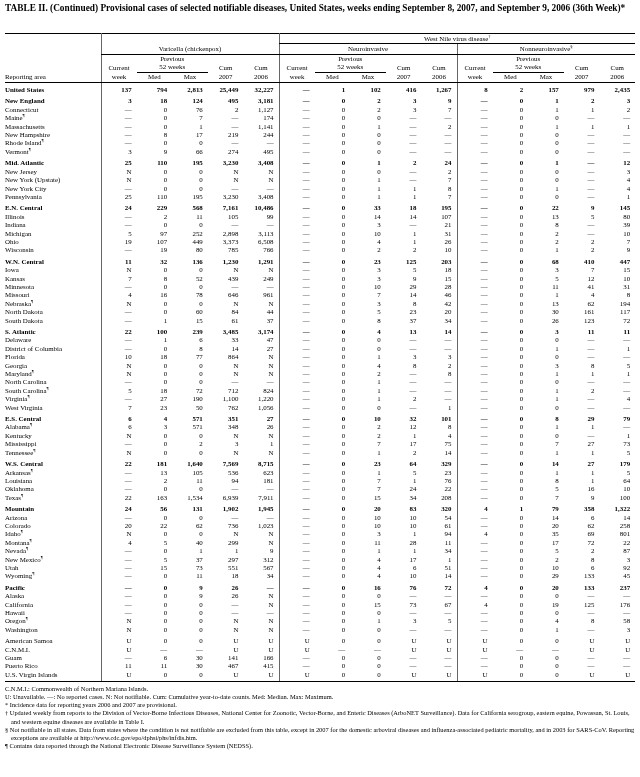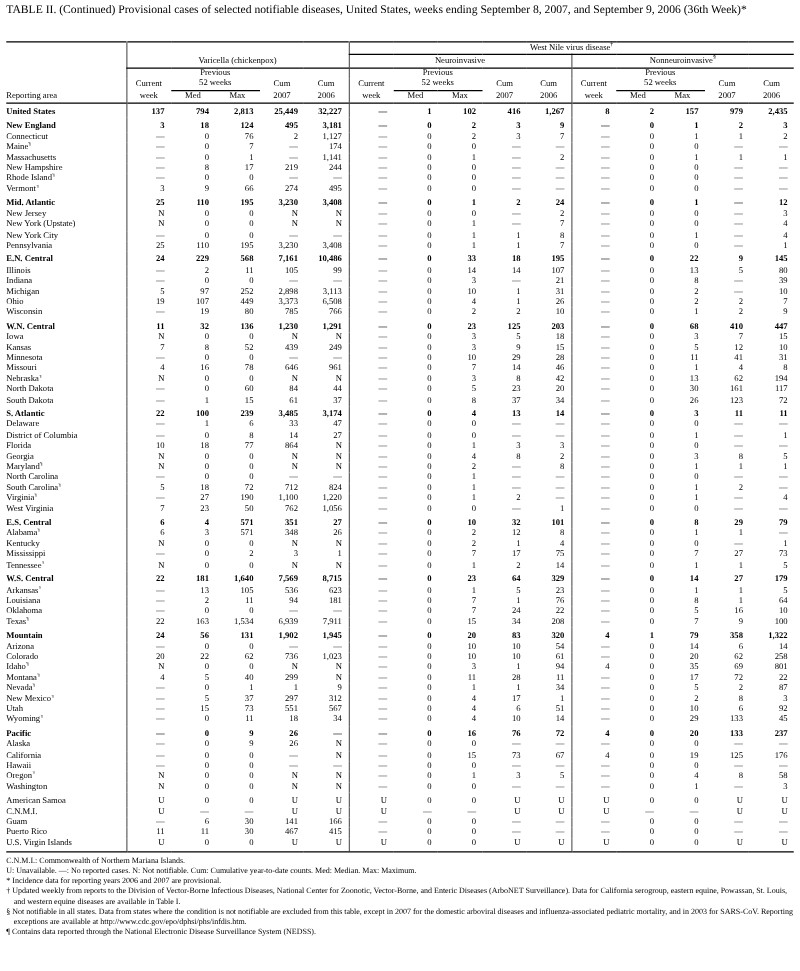--- a/index.html
+++ b/index.html
@@ -1,19 +1,19 @@
 <!DOCTYPE html>
 <html><head>
 <meta charset="utf-8">
 <style>
   * { margin:0; padding:0; box-sizing:border-box; }
   html, body { width:640px; height:777px; background:#ffffff; color:#000;
     font-family:"Liberation Serif","DejaVu Serif",serif; overflow:hidden; }
   .page { padding:3px 5px 0 5px; }
-  .title { font-size:9.3px; line-height:11px; font-weight:normal; margin-bottom:19px; }
+  .title { font-size:9.3px; line-height:11px; font-weight:bold; margin-bottom:19px; }
   table { width:630px; border-collapse:collapse; table-layout:fixed; border-top:1.6px solid #000; }
   col.c-area { width:96px; }
   col.c-num { width:35.6px; }
   th, td { font-size:6.9px; line-height:8.4px; font-weight:normal; padding:0; vertical-align:bottom; }
   thead th { text-align:center; }
   th.h-area { text-align:left; padding-bottom:1px; border-bottom:1.5px solid #000; }
   .grp { border-bottom:1px solid #000; padding:1px 2px 0; }
   .u52 { border-bottom:1px solid #000; }
   tr.hdr-last th { border-bottom:1.5px solid #000; padding-bottom:1px; }
   td.area { text-align:left; white-space:nowrap; overflow:hidden; }

